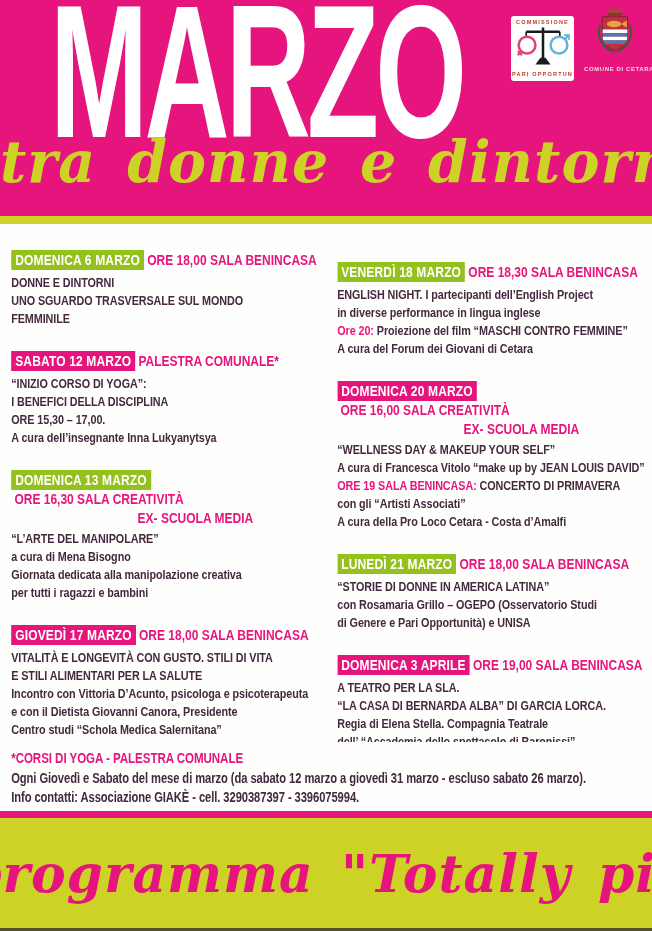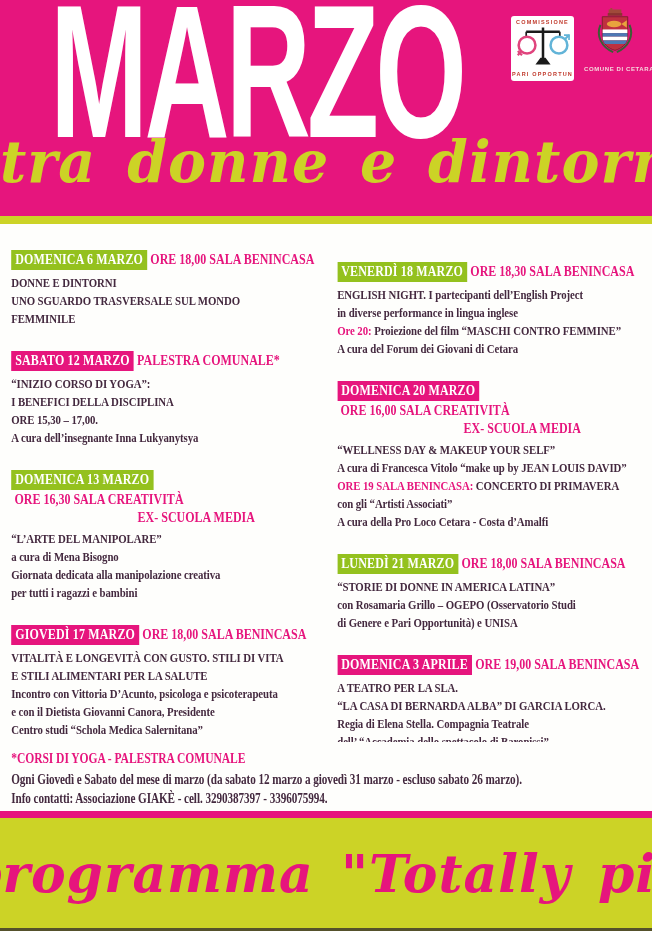--- a/index.html
+++ b/index.html
@@ -44,21 +44,21 @@
   
   .stripe{height:8px;background:var(--yellow);}
   .bottom-stripe{height:7px;background:var(--pink);}
   .bottom-band{height:110px;background:var(--yellow);display:flex;align-items:center;justify-content:center;}
   .bottom-script{
     font-family:"DejaVu Serif",serif;font-style:italic;font-weight:600;
     font-size:52px;color:var(--pink);letter-spacing:1px;word-spacing:8px;white-space:nowrap;
   }
   .bottom-edge{height:3px;background:#55512b;}
   
-  .body{height:587px;background:#fefefc;overflow:hidden;position:relative;font-family:Liberation Serif, serif;}
+  .body{height:587px;background:#fefefc;overflow:hidden;position:relative;}
   .scalewrap{width:815px;transform:scaleX(0.8);transform-origin:0 0;padding-top:26px;}
   .cols{display:flex;height:492px;overflow:hidden;}
   .col{width:50%;padding:0 8px 0 14px;}
   .col.right{padding-top:12px;}
   .event{margin-bottom:23px;}
   .event-head{margin-bottom:4px;}
   .chip{
     display:inline-block;color:#ffffff;font-weight:700;font-size:15px;
     padding:1px 5px 2px;letter-spacing:.2px;white-space:nowrap;
   }

